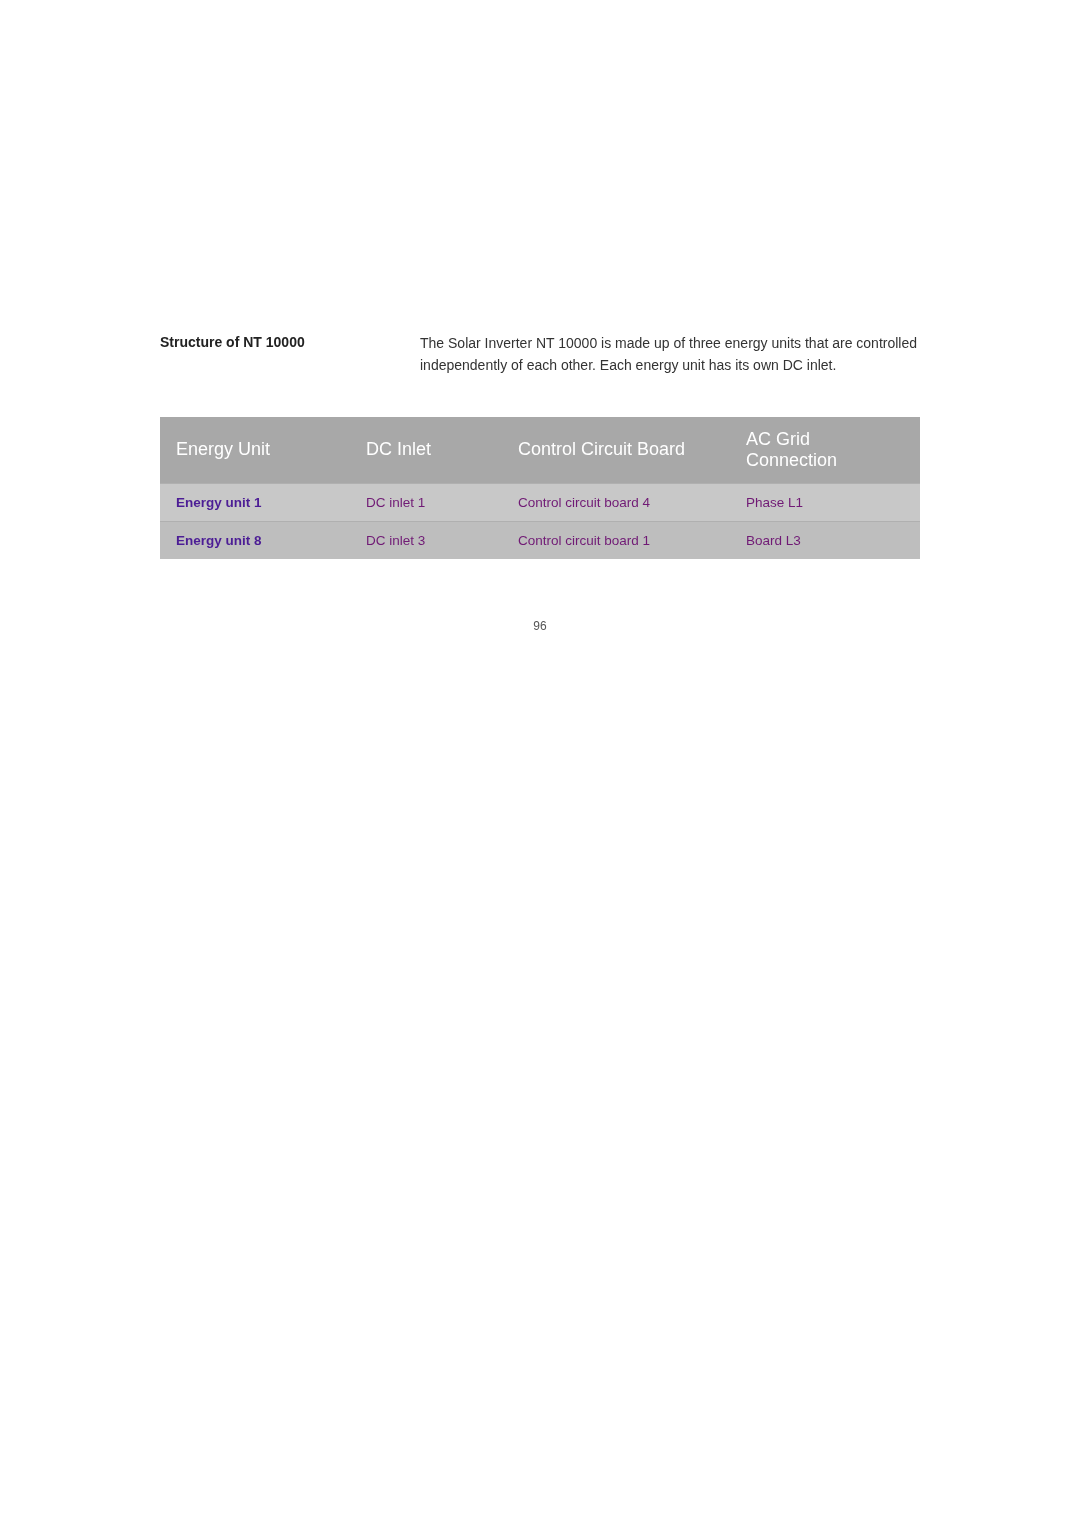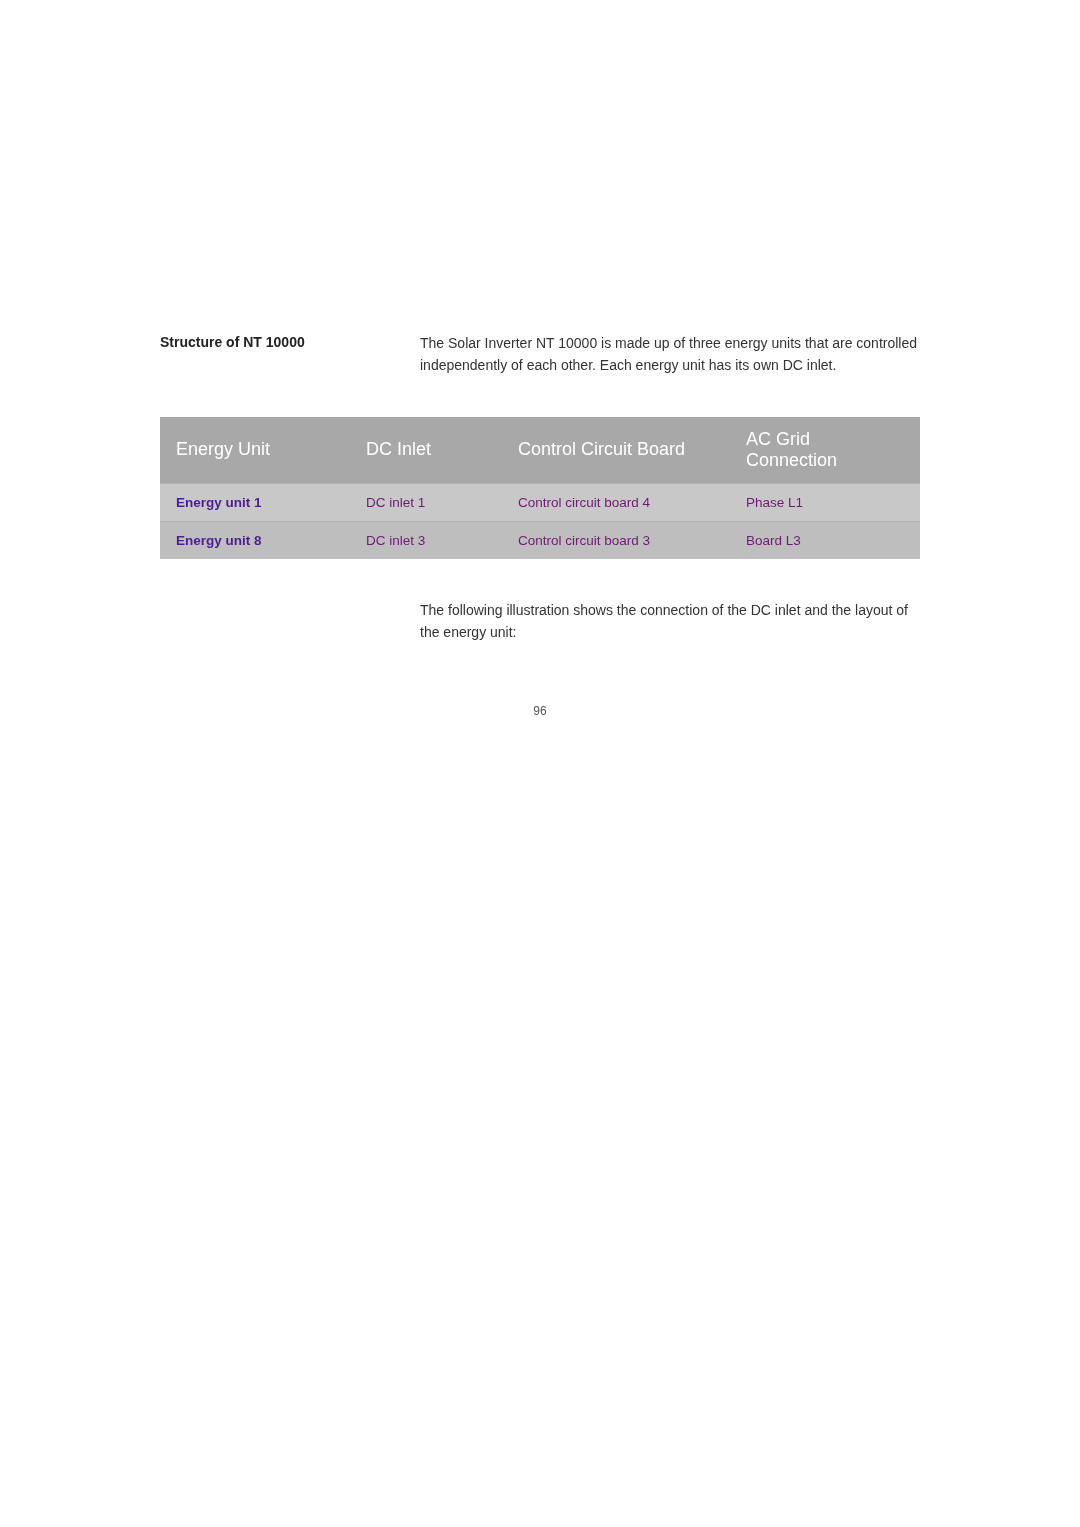--- a/index.html
+++ b/index.html
@@ -151,28 +151,24 @@
         <tbody id="table-body">
         <tr>
               <td>Energy unit 1</td>
               <td>DC inlet 1</td>
               <td>Control circuit board 4</td>
               <td>Phase L1</td>
             </tr>
             <tr>
               <td>Energy unit 8</td>
               <td>DC inlet 3</td>
-              <td>Control circuit board 3</td>
+              <td>Control circuit board 1</td>
               <td>Board L3</td>
             </tr>
           </tbody>
       </table>
     </div>
 
-    <div class="section-row following-text">
-      <div class="section-label"></div>
-      <div class="section-content">The following illustration shows the connection of the DC inlet and the layout of the energy unit:</div>
-    </div>
 
     <div class="page-number">96</div>
 
   </div>
 </div>
 
 </body></html>

